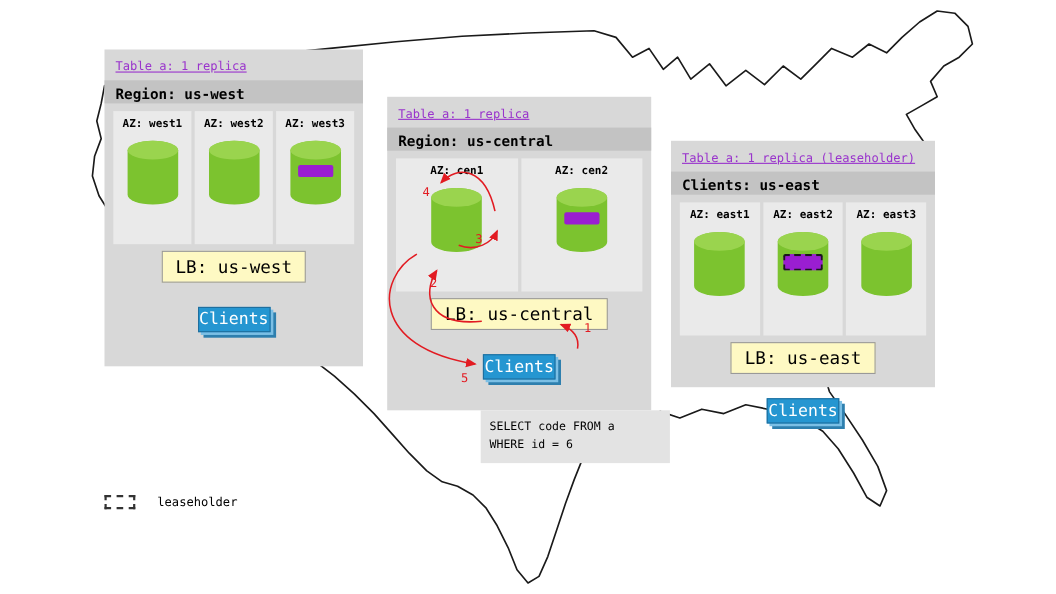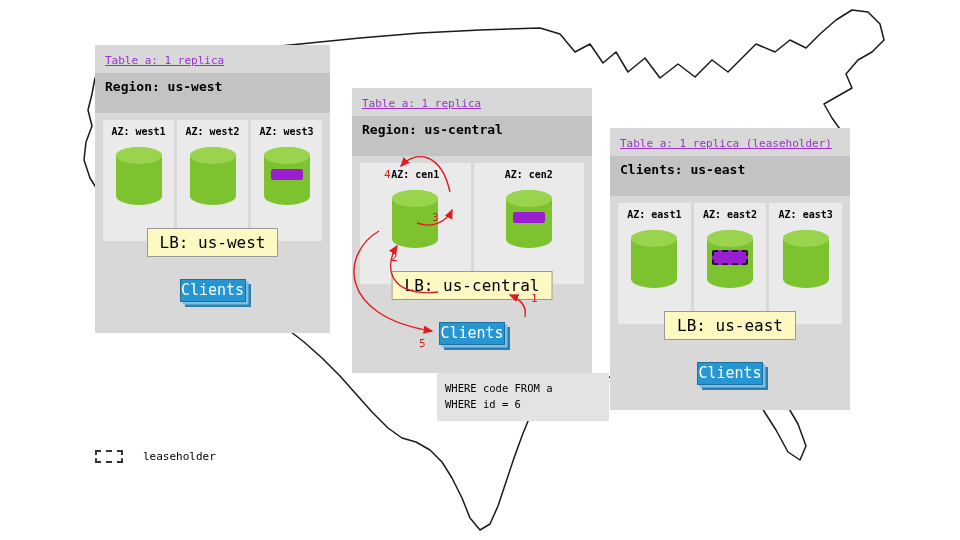--- a/index.html
+++ b/index.html
@@ -7,24 +7,24 @@
     width:960px;height:540px;position:relative;overflow:hidden;
     background:#ffffff;
     font-family:"DejaVu Sans Mono","Liberation Mono",monospace;
   }
   .stage{position:absolute;inset:0;}
   .map-svg{position:absolute;left:0;top:0;z-index:0;}
 
   .panel{position:absolute;background:#d8d8d8;z-index:2;}
   .panel-west{left:95px;top:45px;width:235px;height:288px;}
   .panel-central{left:352px;top:88px;width:240px;height:285px;}
-  .panel-east{left:610px;top:128px;width:240px;height:282px;}
+  .panel-east{left:610px;top:128px;width:240px;height:224px;}
 
   .table-label{color:#9933cc;font-size:11px;padding:9px 0 6px 10px;white-space:nowrap;text-decoration:underline;}
-  .region-band{background:#c3c3c3;color:#000;font-size:13px;font-weight:bold;padding:6px 0 19px 10px;}
+  .region-band{background:#c3c3c3;color:#000;font-size:13px;font-weight:bold;padding:6px 0 0 10px;}
 
   .az-row{display:flex;gap:3px;margin:7px 8px 0 8px;}
   .az{flex:1;background:#eaeaea;height:121px;text-align:center;}
   .az-label{font-size:10px;padding-top:6px;white-space:nowrap;font-weight:bold;}
 
   .cylinder{position:relative;width:46px;height:58px;margin:10px auto 0 auto;}
   .cyl-body{position:absolute;inset:0;background:#7cc32f;border-radius:23px / 9px;}
   .cyl-top{position:absolute;top:0;left:0;width:46px;height:17px;border-radius:50%;background:#9ad44e;}
   .replica-band{position:absolute;left:7px;right:7px;top:22px;height:11px;background:#9a1ed1;border-radius:2px;z-index:1;}
   .replica-band.leaseholder{left:5px;right:5px;top:20px;border:2px dashed #1a1a1a;}
@@ -158,21 +158,21 @@
           <div class="cyl-body"></div>
           <div class="cyl-top"></div>
         </div>
       </div>
     </div>
     <div class="lb-box">LB: us-east</div>
     <div class="clients-btn">Clients</div>
   </div>
 
   <div class="query-box">
-    <div>WHERE code FROM a</div>
+    <div>SELECT code FROM a</div>
     <div>WHERE id = 6</div>
   </div>
 
   <div class="legend">
     <span class="legend-swatch"></span>
     <span>leaseholder</span>
   </div>
 
   <svg class="arrows-svg" width="960" height="540" viewBox="0 0 960 540">
     <defs>

